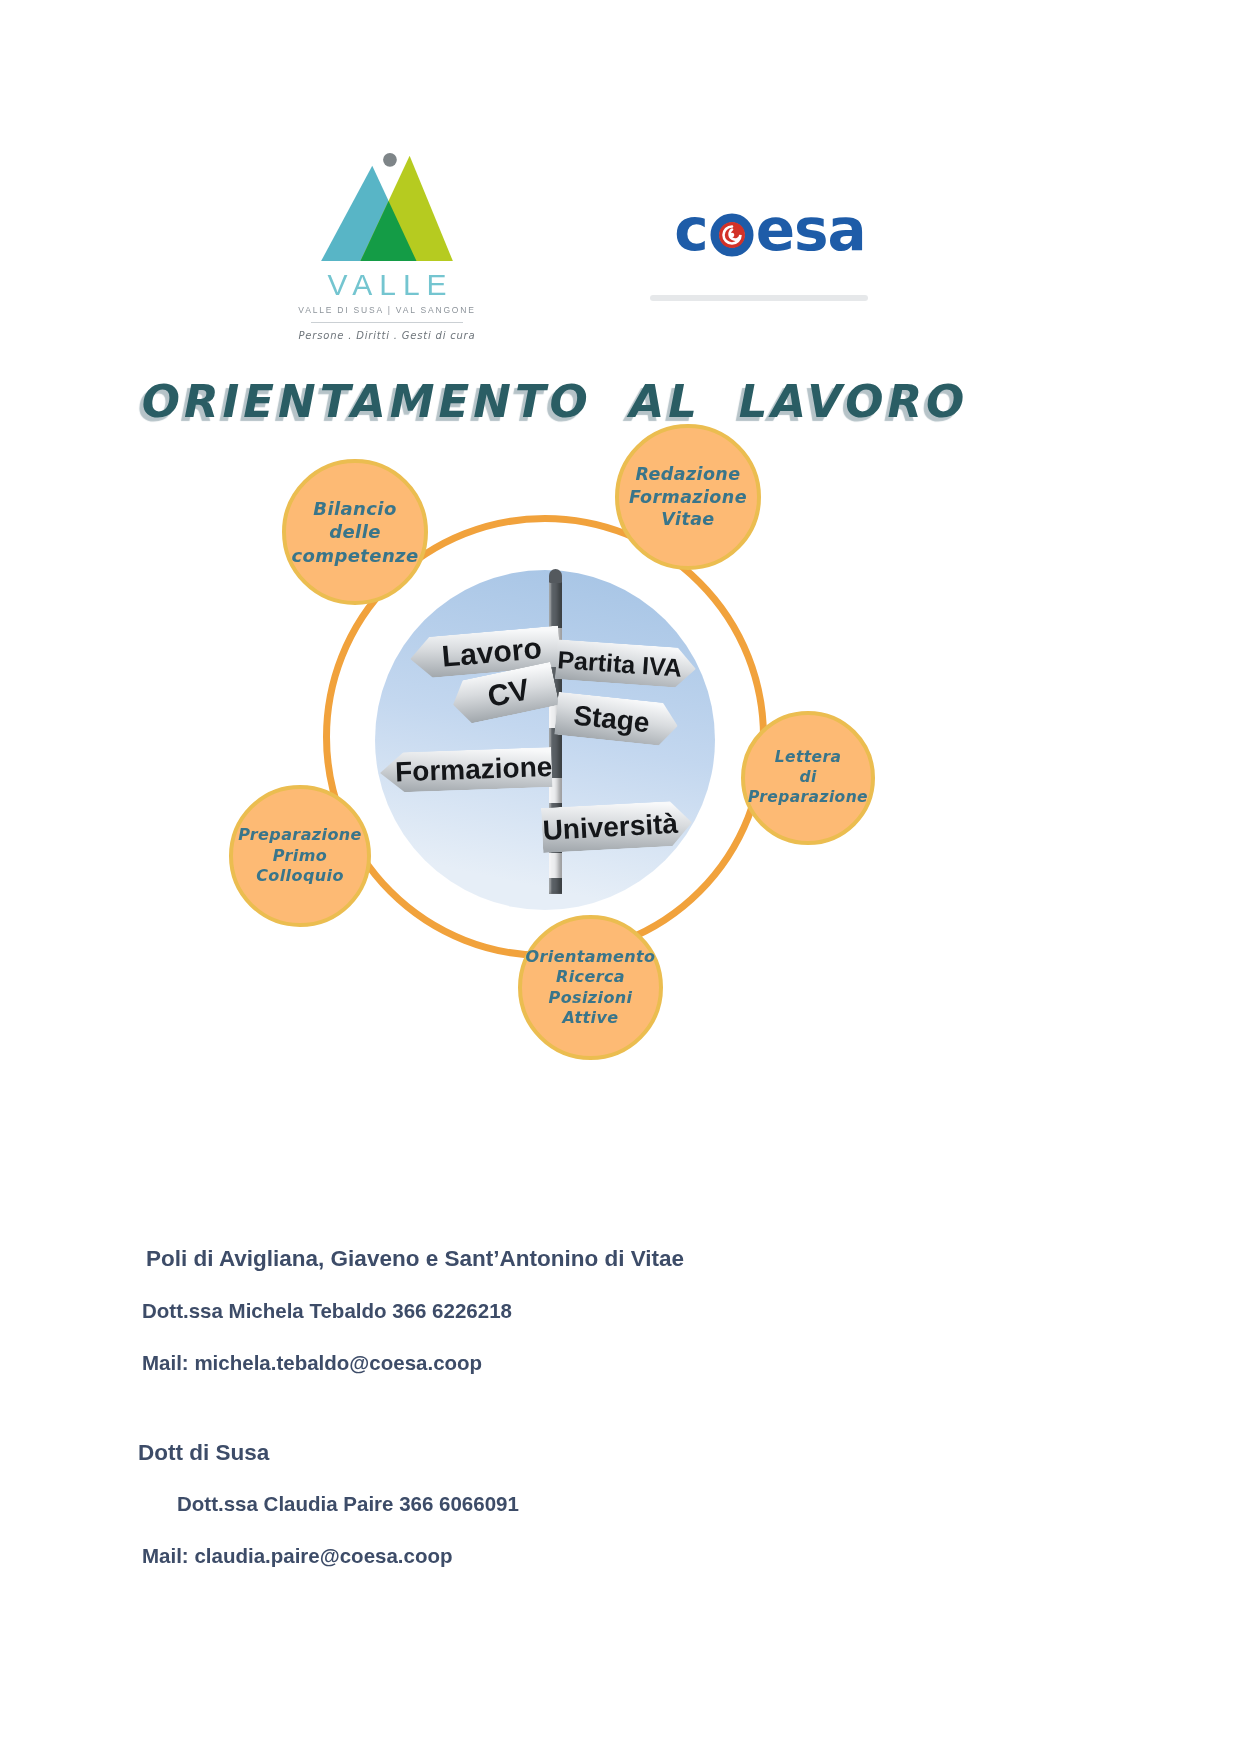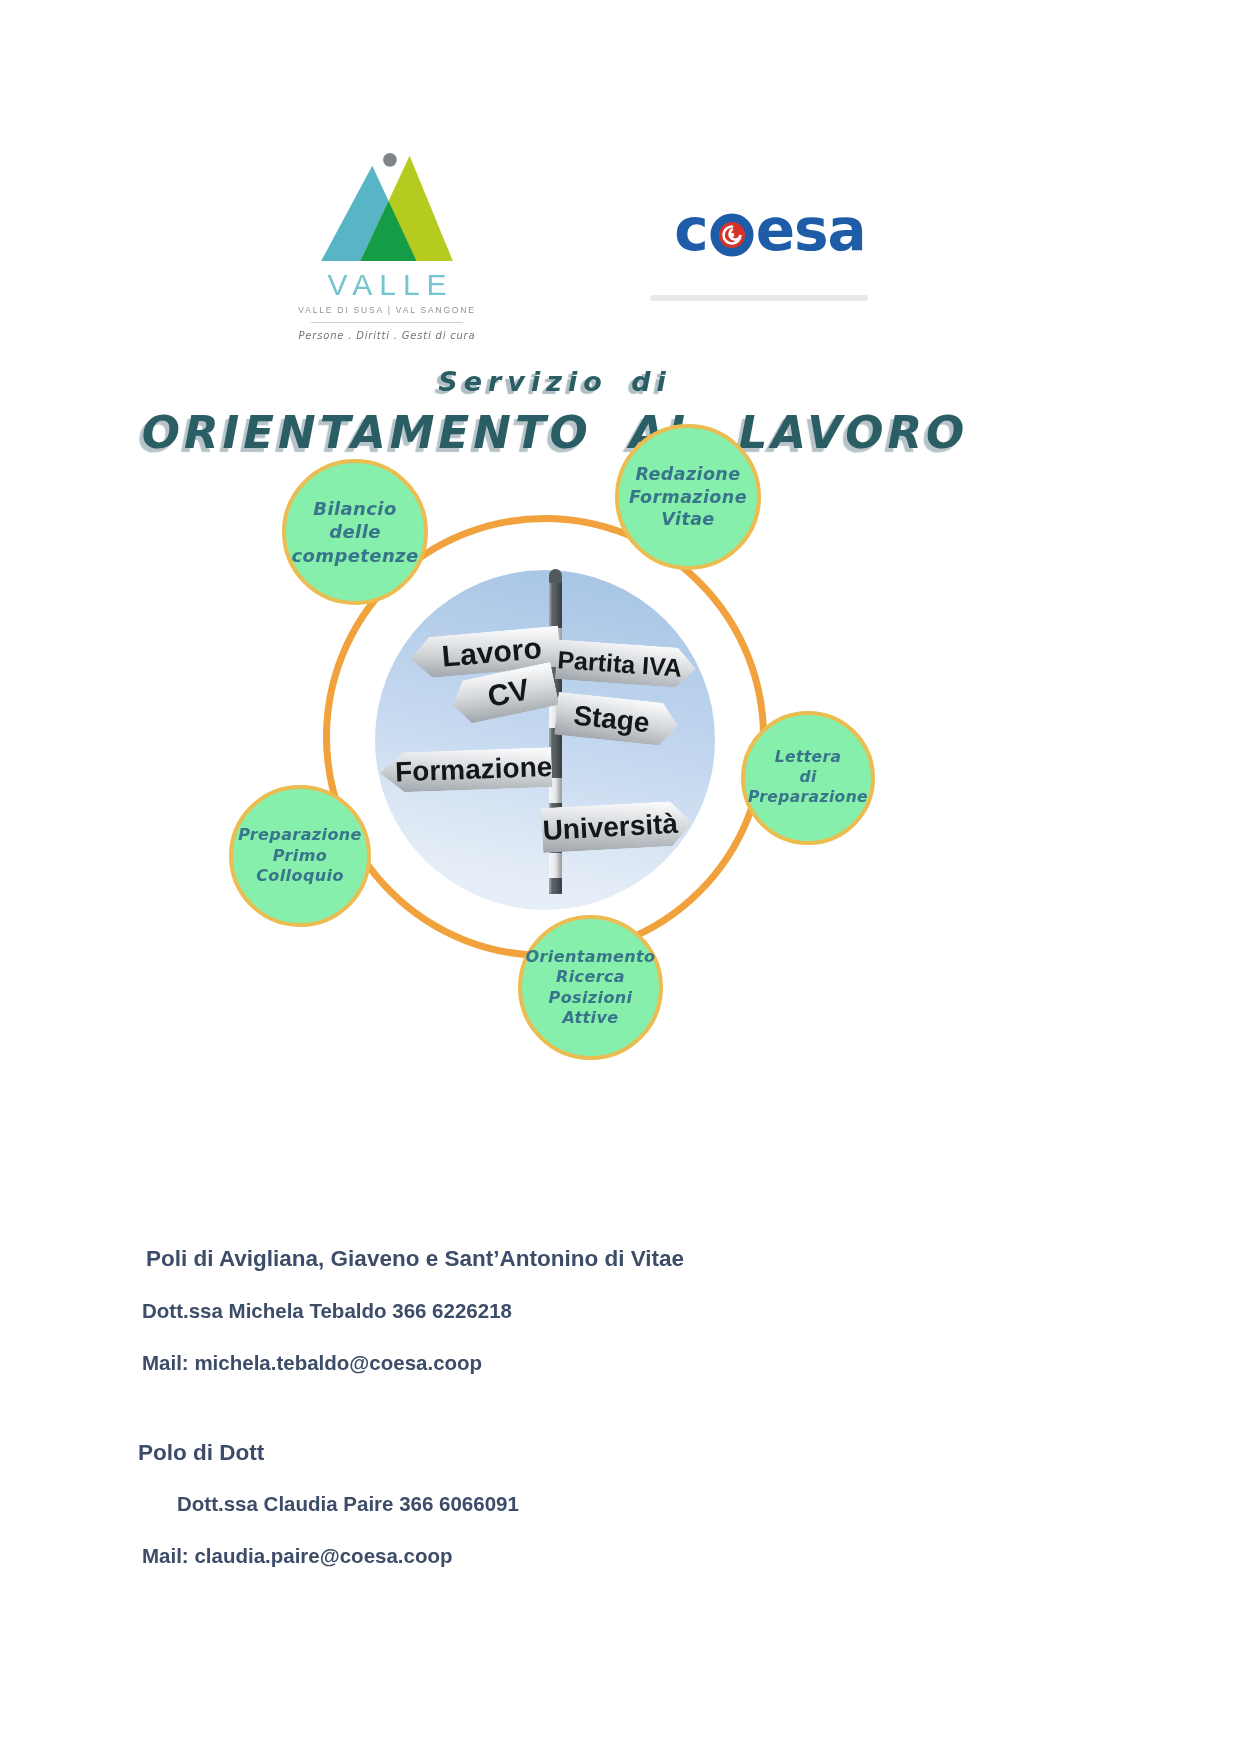--- a/index.html
+++ b/index.html
@@ -54,21 +54,21 @@
   .arrow-left  { clip-path:polygon(14% 0%, 100% 0%, 100% 100%, 14% 100%, 0% 50%); padding-left:9%; }
   .arrow-right { clip-path:polygon(0% 0%, 86% 0%, 100% 50%, 86% 100%, 0% 100%); padding-right:9%; }
 
   .sign-1 { left:410px; top:632px; width:150px; height:41px; transform:rotate(-5deg); font-size:30px; }
   .sign-2 { left:556px; top:644px; width:140px; height:40px; transform:rotate(4deg);  font-size:25px; }
   .sign-3 { left:452px; top:672px; width:104px; height:44px; transform:rotate(-12deg); font-size:30px; }
   .sign-4 { left:556px; top:698px; width:122px; height:43px; transform:rotate(6deg);  font-size:28px; }
   .sign-5 { left:380px; top:750px; width:172px; height:40px; transform:rotate(-2deg); font-size:28px; }
   .sign-6 { left:542px; top:804px; width:150px; height:45px; transform:rotate(-3deg); font-size:28px; }
 
-  .bubble { position:absolute; z-index:4; background:#86efac; border:4px solid #EBBD50; border-radius:50%;
+  .bubble { position:absolute; z-index:4; background:#fdba74; border:4px solid #EBBD50; border-radius:50%;
     display:flex; flex-direction:column; align-items:center; justify-content:center; text-align:center;
     color:#39758A; font-family:"DejaVu Sans", sans-serif; font-style:italic; font-weight:bold;
     line-height:1.28; letter-spacing:.4px; }
   .bubble span { display:block; }
   .bubble-1 { left:282px; top:459px; width:146px; height:146px; font-size:18px; }
   .bubble-2 { left:615px; top:424px; width:146px; height:146px; font-size:17.5px; }
   .bubble-3 { left:741px; top:711px; width:134px; height:134px; font-size:15.5px; }
   .bubble-4 { left:229px; top:785px; width:142px; height:142px; font-size:16px; }
   .bubble-5 { left:518px; top:915px; width:145px; height:145px; font-size:16px; }
 
@@ -107,21 +107,20 @@
       <circle cx="23" cy="23" r="17" fill="none" stroke="#1E5CA8" stroke-width="9"></circle>
       <circle cx="23" cy="23" r="13" fill="#D23228"></circle>
       <path d="M 23 14.5 A 8.5 8.5 0 1 0 31.5 23 A 5.5 5.5 0 1 1 23 17.5" fill="none" stroke="#ffffff" stroke-width="2.6" stroke-linecap="round"></path>
       <circle cx="23" cy="23" r="2.3" fill="#ffffff"></circle>
     </svg>
     <span class="coesa-letter">esa</span>
   </div>
   <div class="coesa-blur"></div>
 
   <div class="title">
-    <div class="title-line1">Servizio di</div>
     <div class="title-line2">ORIENTAMENTO AL LAVORO</div>
   </div>
 
   <div>
     <div class="ring"></div>
     <div class="photo"></div>
     <div class="pole"></div>
 
     <div class="sign sign-1">
       <div class="sign-face arrow-left">
@@ -179,18 +178,18 @@
       <span>Ricerca</span>
       <span>Posizioni</span>
       <span>Attive</span>
     </div>
   </div>
 
   <div>
     <div class="contact-line c-title l1">Poli di Avigliana, Giaveno e Sant’Antonino di Vitae</div>
     <div class="contact-line c-detail l2">Dott.ssa Michela Tebaldo 366 6226218</div>
     <div class="contact-line c-detail l3">Mail: michela.tebaldo@coesa.coop</div>
-    <div class="contact-line c-title l4">Polo di Dott</div>
+    <div class="contact-line c-title l4">Dott di Susa</div>
     <div class="contact-line c-detail l5">Dott.ssa Claudia Paire 366 6066091</div>
     <div class="contact-line c-detail l6">Mail: claudia.paire@coesa.coop</div>
   </div>
 
 </div>
 
 </body></html>

